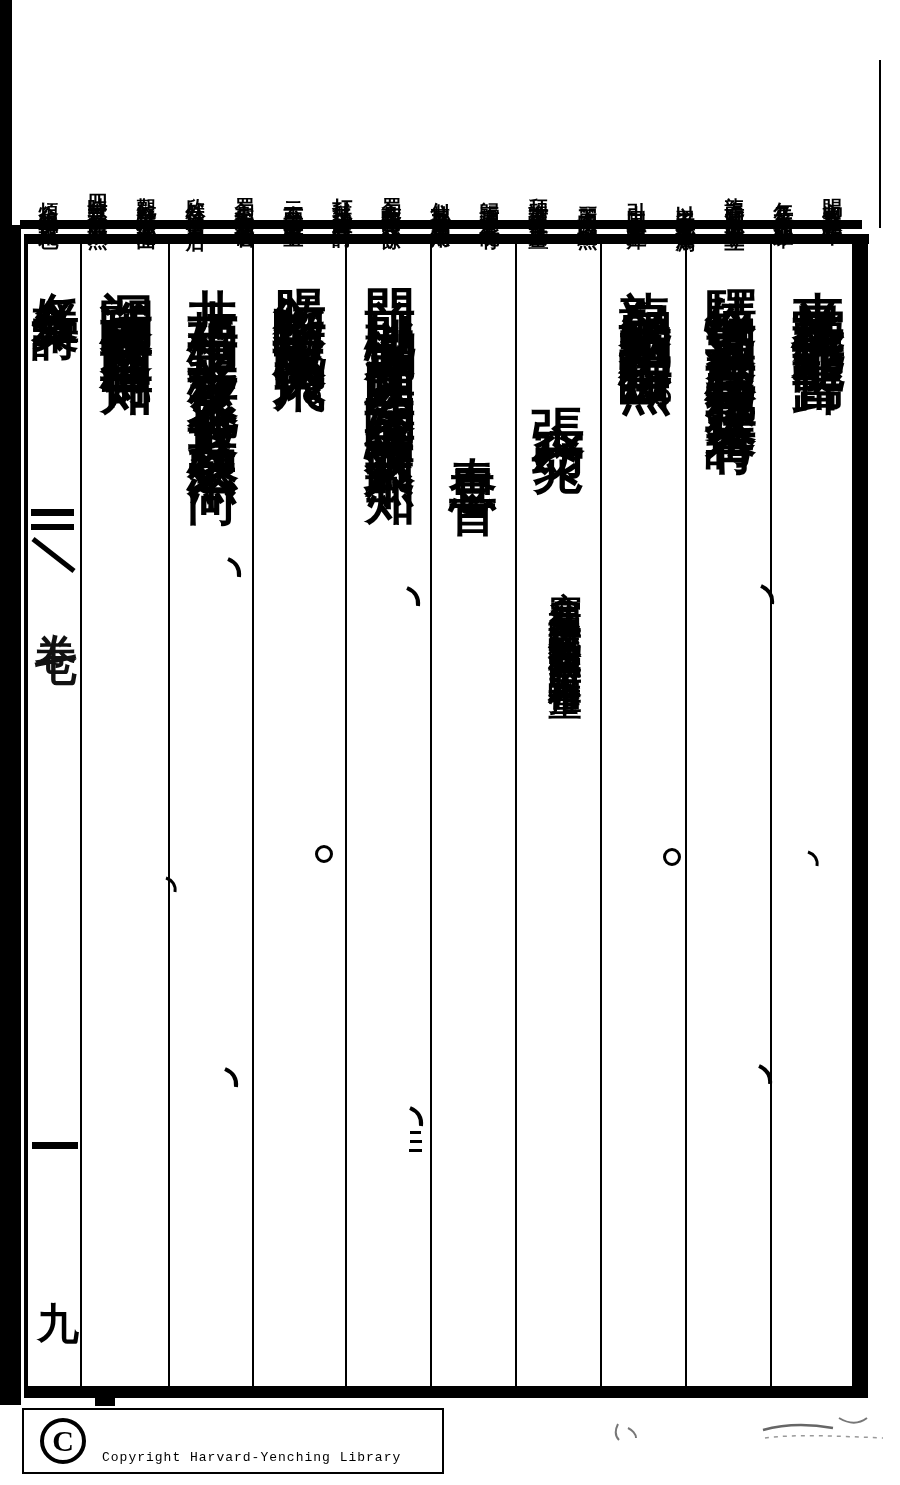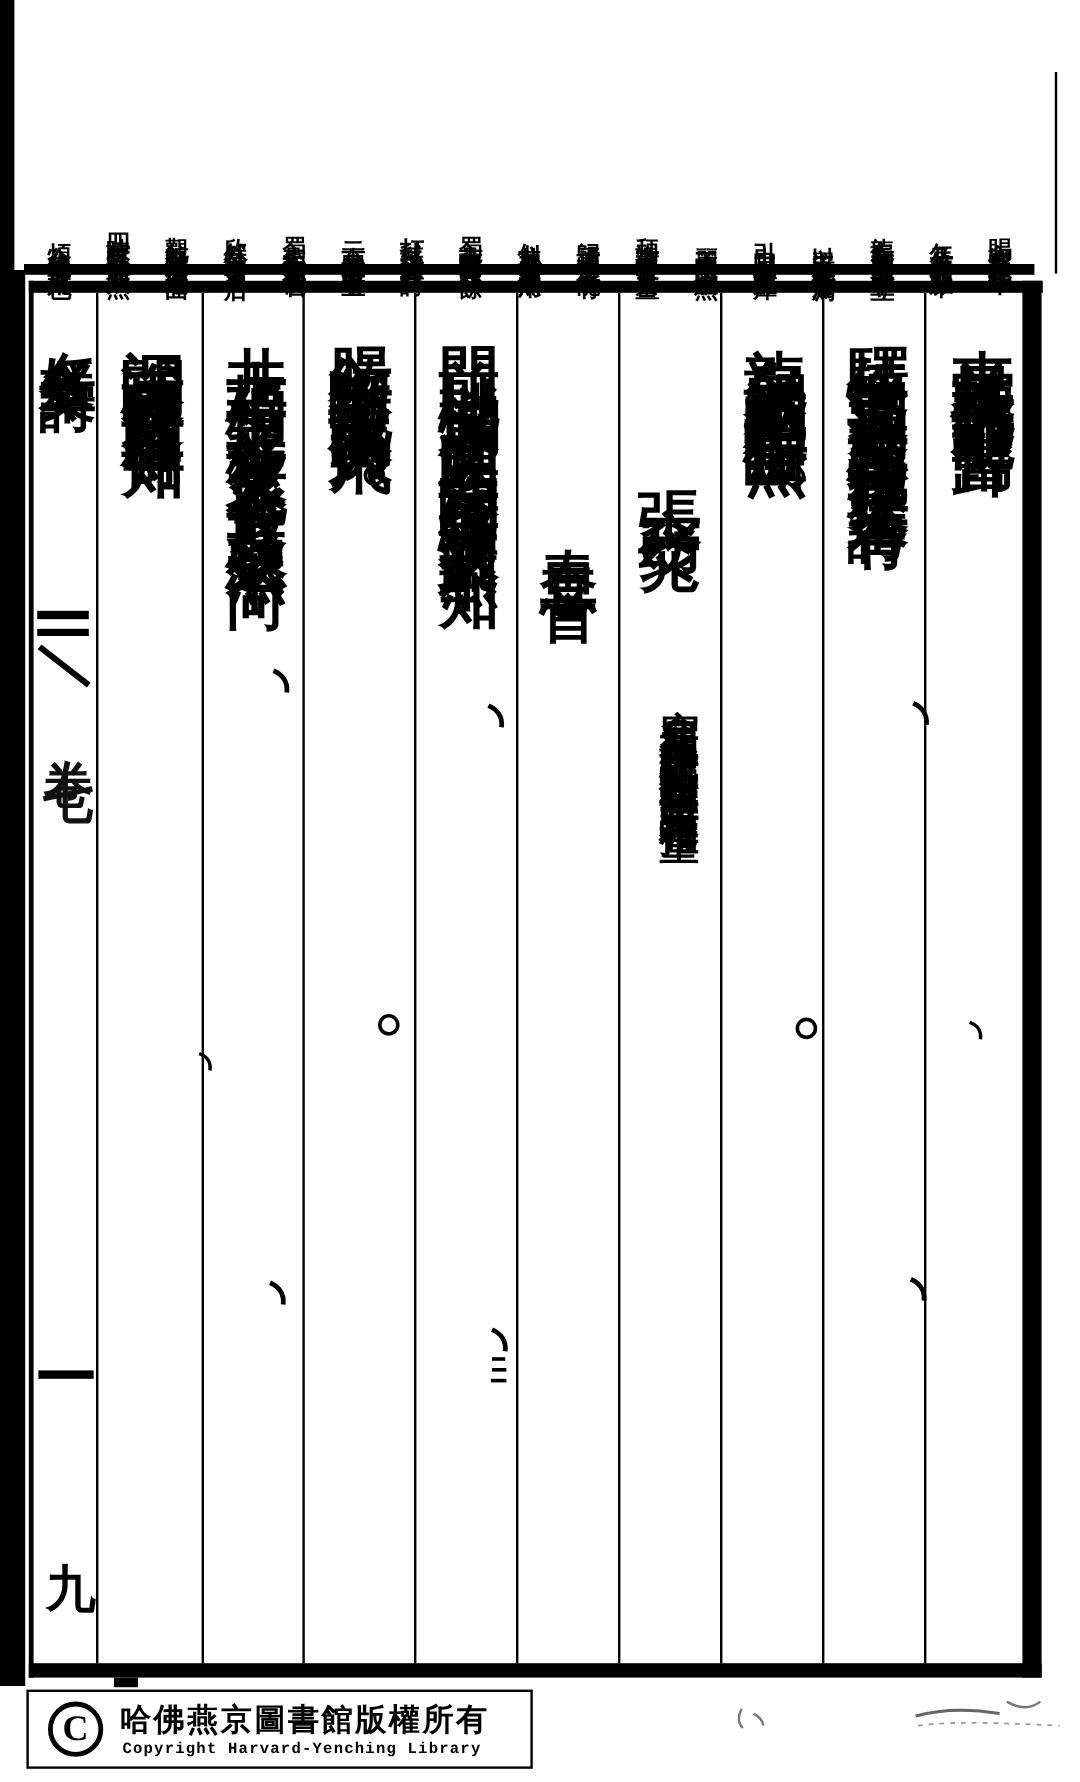--- a/index.html
+++ b/index.html
@@ -22,21 +22,21 @@
   .banxin-title{font-size:47px;letter-spacing:7px;width:52px;}
   .juan{font-size:42px;letter-spacing:10px;width:46px;color:#111;}
   .pnum{font-size:42px;width:46px;}
   .ring{position:absolute;border:3px solid #000;border-radius:50%;width:12px;height:12px;}
   .mark{position:absolute;}
   .stampbox{position:absolute;left:22px;top:1408px;width:418px;height:62px;border:2px solid #000;background:#fff;}
   .copyc{position:absolute;left:16px;top:8px;width:38px;height:38px;border:4px solid #000;border-radius:50%;
          text-align:center;font-weight:bold;font-size:30px;line-height:38px;font-family:"Liberation Serif",serif;}
   .stamp-cjk{position:absolute;left:76px;top:6px;font-size:26px;letter-spacing:2px;font-weight:bold;
              font-family:"Liberation Serif",serif;}
-  .stamp-lat{position:absolute;left:78px;top:40px;font-size:13px;font-weight:bold;letter-spacing:1px;
+  .stamp-lat{position:absolute;left:78px;top:40px;font-size:13px;font-weight:normal;letter-spacing:1px;
              font-family:"Liberation Mono",monospace;}
 </style>
 </head>
 <body>
 
 <div class="page">
 
   <div>
     <div class="tcol" style="left:817px">賜入覲異珠精帳十一</div>
     <div class="tcol" style="left:768px">年及笄無頗切脈單</div>
@@ -131,21 +131,20 @@
   <svg class="mark" style="left:806px;top:850px" width="16" height="18">
       <path d="M2 2 C8 4 12 9 11 16" stroke="#000" stroke-width="3" fill="none"></path>
     </svg>
   <div class="ring" style="left:653px;top:388px"></div>
   <div class="ring" style="left:663px;top:848px"></div>
   <div class="ring" style="left:303px;top:387px"></div>
   <div class="ring" style="left:315px;top:845px"></div>
 
   <div class="stampbox">
     <div class="copyc">C</div>
-    <div class="stamp-cjk">哈佛燕京圖書館版權所有</div>
     <div class="stamp-lat">Copyright Harvard-Yenching Library</div>
   </div>
 
   <svg class="mark" style="left:612px;top:1420px" width="60" height="24">
     <path d="M6 4 C3 10 3 16 7 20 M16 8 C20 10 24 14 24 18" stroke="#777" stroke-width="2" fill="none"></path>
   </svg>
   <svg class="mark" style="left:755px;top:1408px" width="140" height="40">
     <path d="M8 22 C30 16 55 16 78 20" stroke="#666" stroke-width="2.5" fill="none"></path>
     <path d="M84 10 C94 16 104 16 112 10" stroke="#777" stroke-width="2" fill="none"></path>
     <path d="M10 30 C40 26 80 28 128 30" stroke="#999" stroke-width="1.5" fill="none" stroke-dasharray="4 5"></path>

